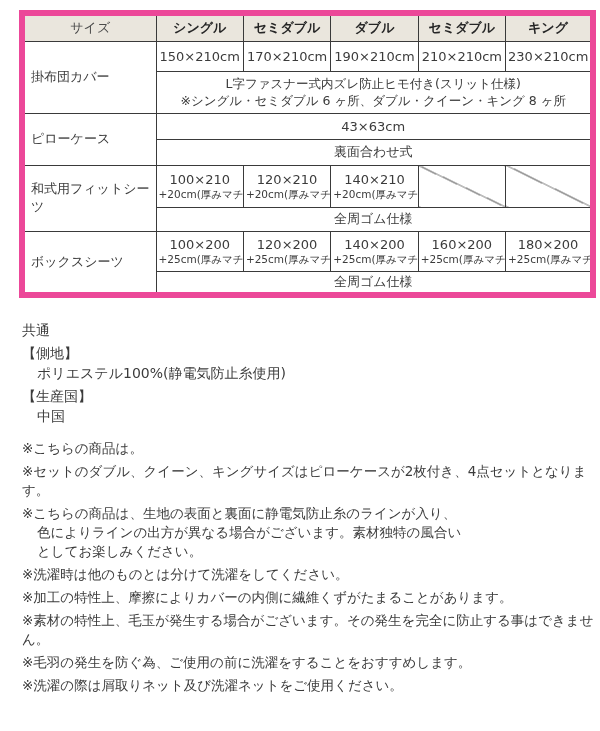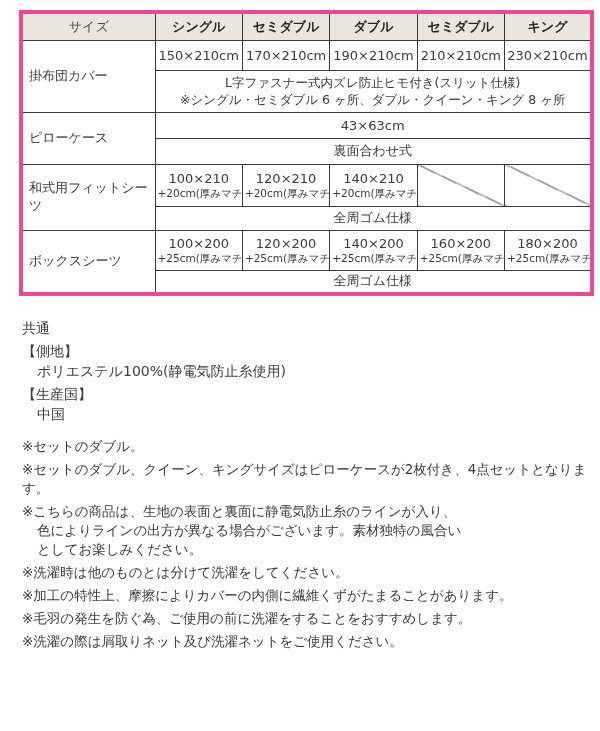--- a/index.html
+++ b/index.html
@@ -11,21 +11,21 @@
     overflow: hidden;
   }
   .page { position: relative; width: 600px; height: 731px; }
 
   
   table.spec {
     border-collapse: collapse;
     table-layout: fixed;
     width: 571px;
     margin: 10px 0 0 19px;
-    border: 4px solid #ec4899;
+    border: 6px solid #ec4899;
   }
   col.c0 { width: 134px; }
   col.cn { width: 87.4px; }
   .spec th, .spec td {
     border: 1px solid #3a3a3a;
     font-size: 13px;
     font-weight: 400;
     text-align: center;
     vertical-align: middle;
     padding: 1px 2px;
@@ -172,37 +172,40 @@
   <div class="common">
     <div class="line">共通</div>
     <div class="line spaced">【側地】</div>
     <div class="line indent">ポリエステル100%(静電気防止糸使用)</div>
     <div class="line spaced">【生産国】</div>
     <div class="line indent">中国</div>
   </div>
 
   <div class="notes">
     <div class="note">
-      <div class="nl">※セットのダブル。</div>
+      <div class="nl">※こちらの商品は。</div>
     </div>
     <div class="note">
       <div class="nl">※セットのダブル、クイーン、キングサイズはピローケースが2枚付き、4点セットとなります。</div>
     </div>
     <div class="note">
       <div class="nl">※こちらの商品は、生地の表面と裏面に静電気防止糸のラインが入り、</div>
       <div class="nl cont">色によりラインの出方が異なる場合がございます。素材独特の風合い</div>
       <div class="nl cont">としてお楽しみください。</div>
     </div>
     <div class="note">
       <div class="nl">※洗濯時は他のものとは分けて洗濯をしてください。</div>
     </div>
     <div class="note">
       <div class="nl">※加工の特性上、摩擦によりカバーの内側に繊維くずがたまることがあります。</div>
     </div>
     <div class="note">
+      <div class="nl">※素材の特性上、毛玉が発生する場合がございます。その発生を完全に防止する事はできません。</div>
+    </div>
+    <div class="note">
       <div class="nl">※毛羽の発生を防ぐ為、ご使用の前に洗濯をすることをおすすめします。</div>
     </div>
     <div class="note">
       <div class="nl">※洗濯の際は屑取りネット及び洗濯ネットをご使用ください。</div>
     </div>
 
   </div>
 
 </div>
 

